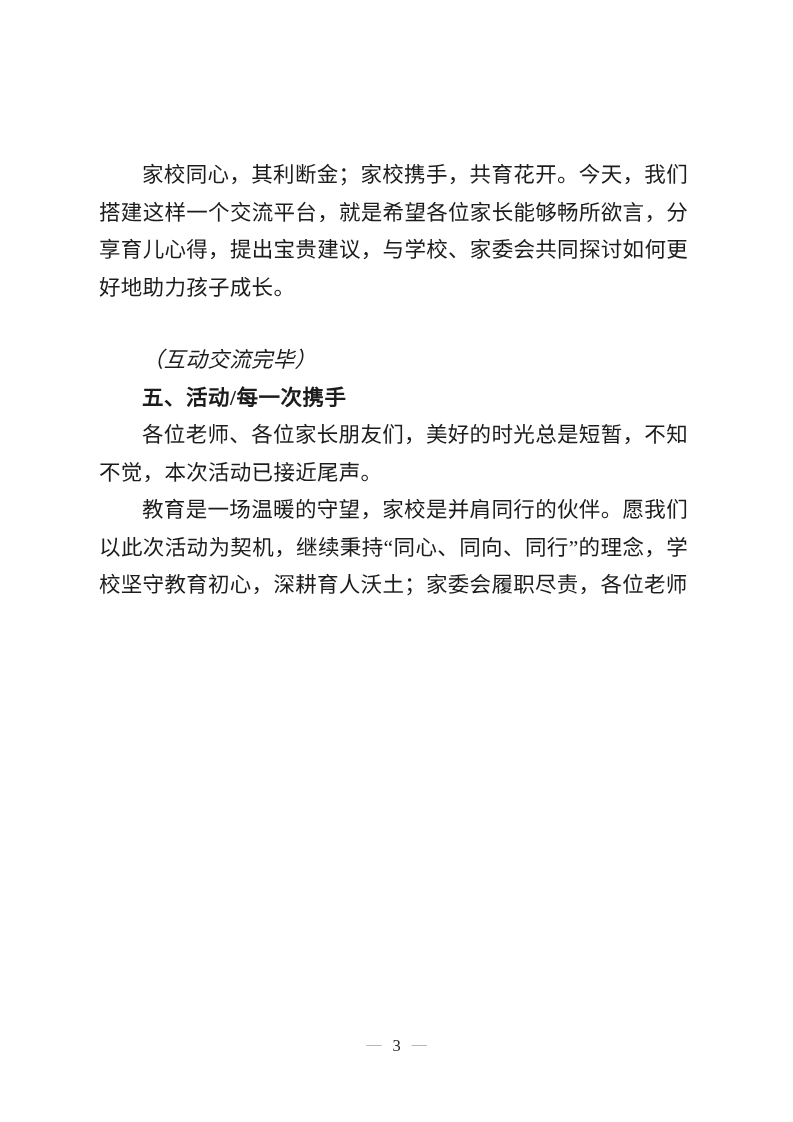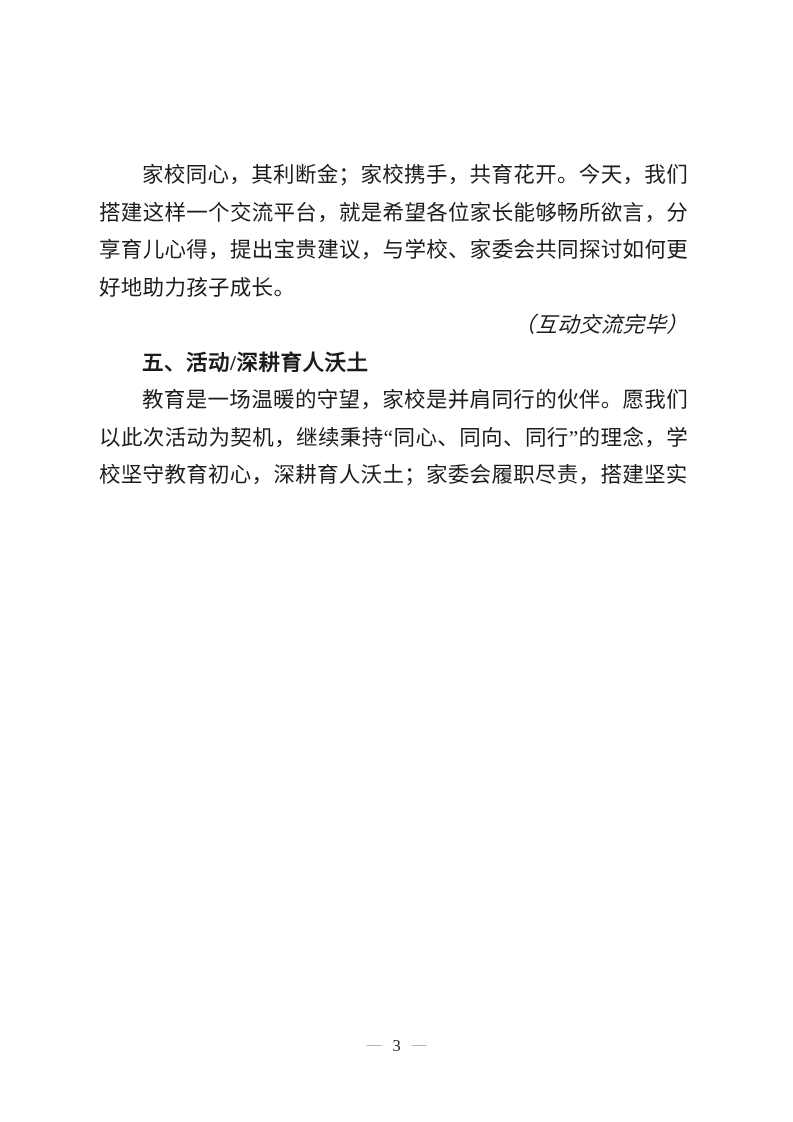--- a/index.html
+++ b/index.html
@@ -32,21 +32,22 @@
 
   .para {
     text-indent: 2em;
     text-align: justify;
     text-justify: inter-ideograph;
     letter-spacing: 0.3px;
   }
 
   .para.note {
     font-style: italic;
-    text-align: right;
+    text-align: left;
+    margin-top: 35px;
   }
 
   .para.heading {
     font-weight: 700;
     text-align: left;
     letter-spacing: 0.5px;
   }
 
   .footer {
     position: absolute;
@@ -79,24 +80,25 @@
 
 <div class="page">
 
   <div class="content">
     <p class="para">家校同心，其利断金；家校携手，共育花开。今天，我们搭建这样一个交流平台，就是希望各位家长能够畅所欲言，分享育儿心得，提出宝贵建议，与学校、家委会共同探讨如何更好地助力孩子成长。</p>
 
 
     <p class="para note">（互动交流完毕）</p>
 
 
-    <p class="para heading">五、活动/深耕育人沃土</p>
+    <p class="para heading">五、活动/每一次携手</p>
+
+    <p class="para">各位老师、各位家长朋友们，美好的时光总是短暂，不知不觉，本次活动已接近尾声。</p>
 
 
-
-    <p class="para">教育是一场温暖的守望，家校是并肩同行的伙伴。愿我们以此次活动为契机，继续秉持“同心、同向、同行”的理念，学校坚守教育初心，深耕育人沃土；家委会履职尽责，搭建坚实</p>
+    <p class="para">教育是一场温暖的守望，家校是并肩同行的伙伴。愿我们以此次活动为契机，继续秉持“同心、同向、同行”的理念，学校坚守教育初心，深耕育人沃土；家委会履职尽责，各位老师</p>
   </div>
 
   <div class="footer">
     <span class="dash">—</span><span class="pagenum">3</span><span class="dash">—</span>
   </div>
 
 </div>
 
 </body></html>

